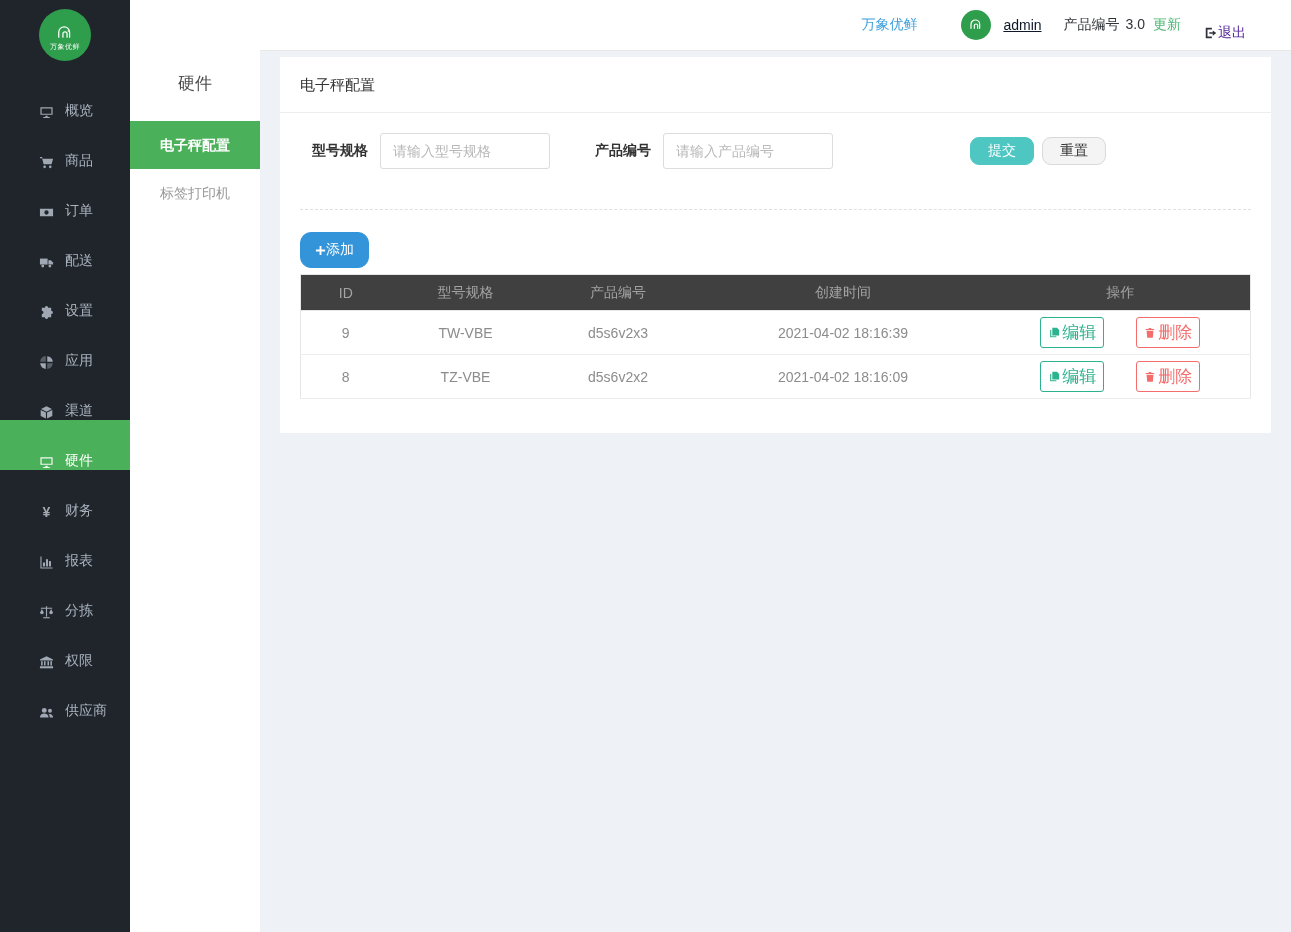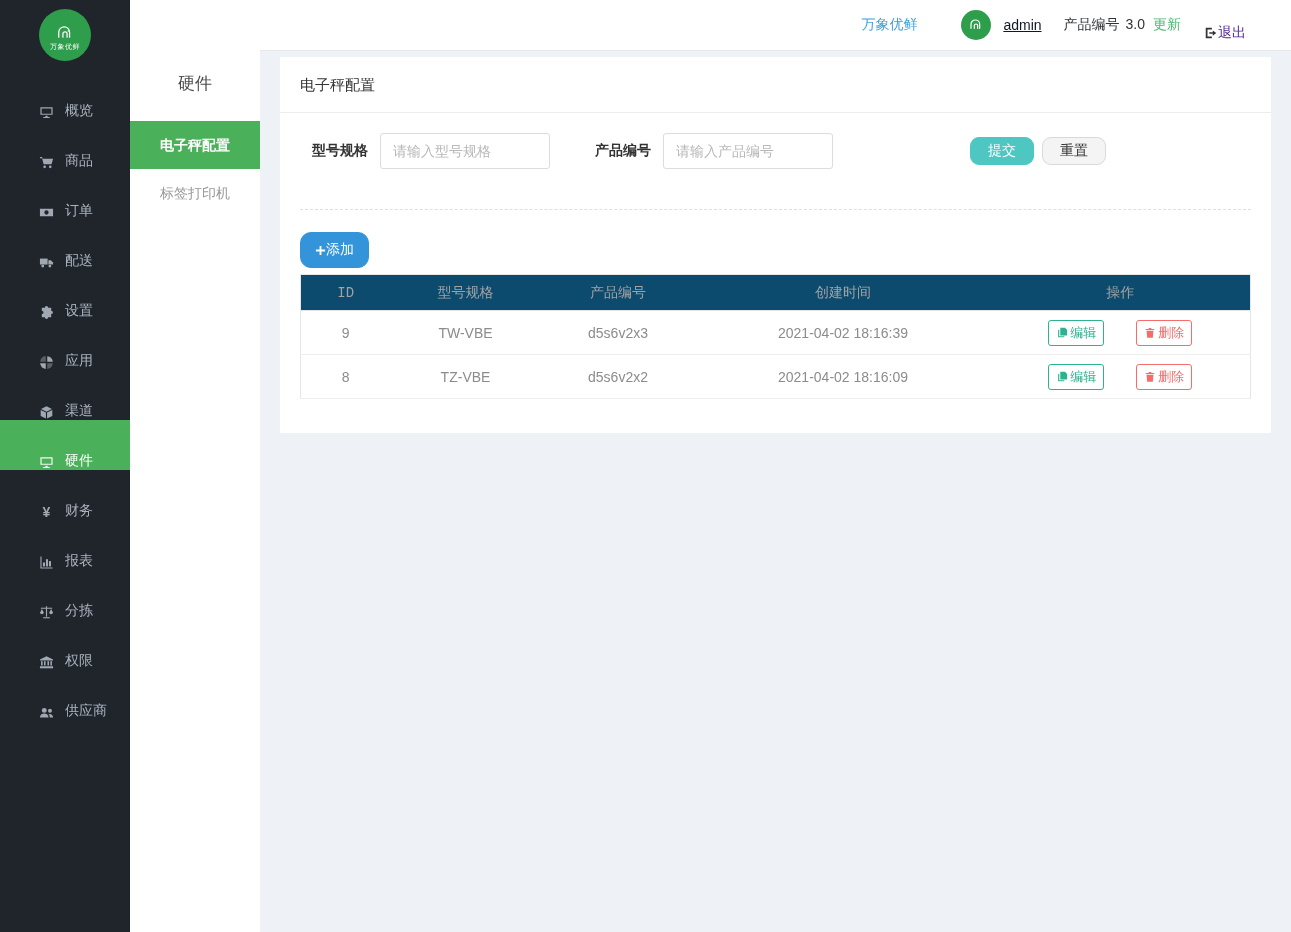--- a/index.html
+++ b/index.html
@@ -48,24 +48,24 @@
   .f-buttons { margin-left:auto; margin-right:145px; display:flex; gap:8px; }
   .btn { height:28px; padding:0 17px; font-size:14px; border-radius:9px; cursor:pointer; border:1px solid transparent; }
   .btn.submit { background:var(--submit-teal,#4ec7c3); color:#fff; border-color:var(--submit-teal,#4ec7c3); }
   .btn.reset { background:#f4f4f4; color:#333; border-color:#d9d9d9; }
 
   .add-row { margin:22px 20px 6px 20px; }
   .btn-add { height:36px; padding:0 14px; background:var(--add-blue,#3394d9); border:1px solid var(--add-blue,#3394d9); color:#fff; font-size:14px; border-radius:11px; cursor:pointer; display:inline-flex; align-items:center; }
   .btn-add .plus { display:flex; }
 
   .data-table { width:calc(100% - 40px); margin:0 20px; border-collapse:collapse; border:1px solid #e6e6e6; font-size:14px; }
-  .data-table th { height:36px; background:#0c4a6e; color:#a3a3a3; font-weight:normal; text-align:center; border-bottom:1px solid #e6e6e6;font-family:Liberation Mono, monospace; }
+  .data-table th { height:36px; background:#404040; color:#a3a3a3; font-weight:normal; text-align:center; border-bottom:1px solid #e6e6e6; }
   .data-table td { height:44px; color:#8c8c8c; text-align:center; border-bottom:1px solid #ededed; }
   .col-id{width:90px;} .col-model{width:150px;} .col-code{width:155px;} .col-created{width:295px;}
-  .btn-mini { display:inline-flex; align-items:center; gap:2px; padding:3px 7px; font-size:13px; border-radius:3px; background:#fff; cursor:pointer; }
+  .btn-mini { display:inline-flex; align-items:center; gap:2px; padding:3px 7px; font-size:17px; border-radius:3px; background:#fff; cursor:pointer; }
   .btn-mini .mi { display:flex; }
   .btn-mini.edit { border:1px solid var(--edit-teal,#2cb28e); color:var(--edit-teal,#2cb28e); margin-right:28px; }
   .btn-mini.del  { border:1px solid var(--danger-red,#f56c6c); color:var(--danger-red,#f56c6c); }
 </style>
 </head>
 <body>
 
 <div class="app">
 
   <aside class="sidebar">

